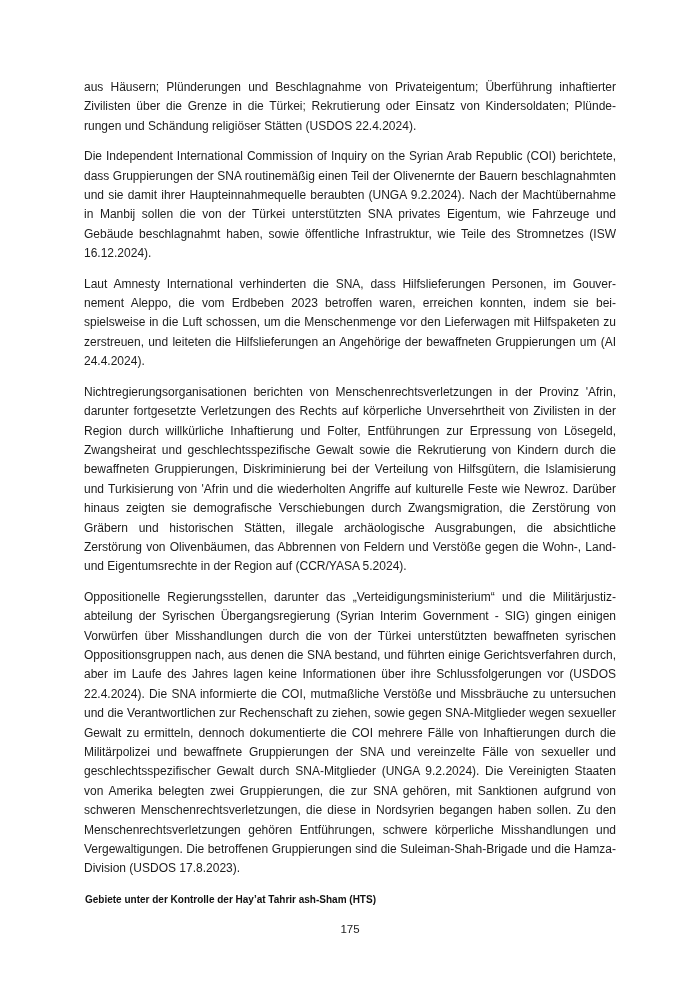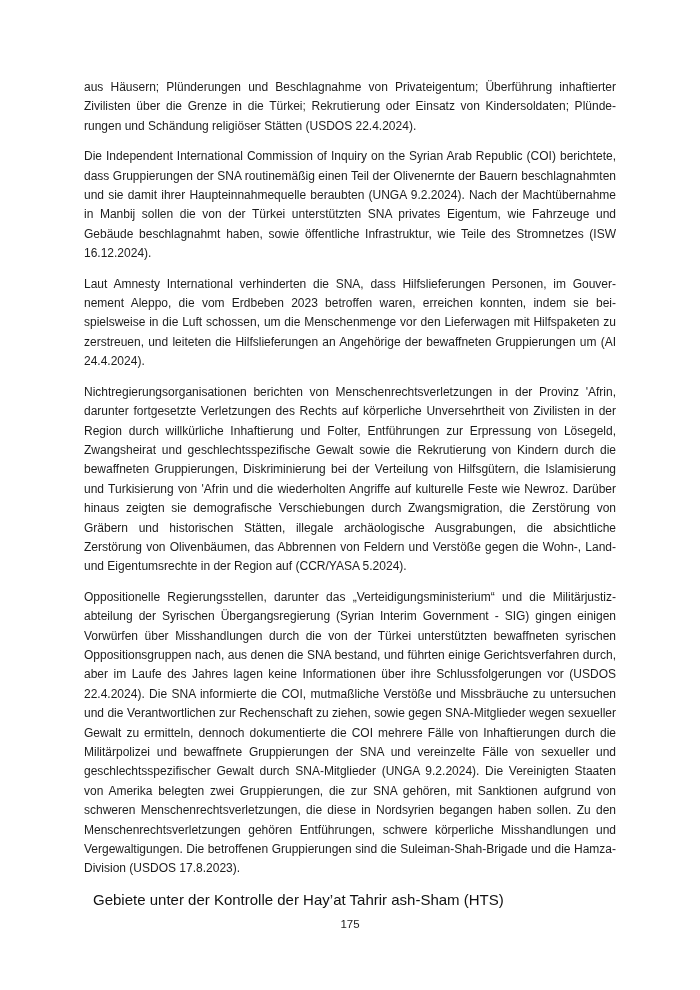--- a/index.html
+++ b/index.html
@@ -27,28 +27,28 @@
     hyphens: manual;
   }
   .cite {
     color: inherit;
     text-decoration-thickness: 1px;
     text-decoration-color: #3a3a3a;
     text-underline-offset: 2px;
     cursor: pointer;
   }
   .heading {
-    font-size: 15px;
-    font-weight: normal;
+    font-size: 10px;
+    font-weight: bold;
     line-height: 19.4px;
-    margin: 9px;
+    margin: 1px;
     color: #111111;
   }
   .pagenum {
-    margin-top: 8px;
+    margin-top: 14px;
     text-align: center;
     font-size: 11.5px;
     color: #222222;
   }
 </style>
 </head>
 <body>
 
 <main class="text-block">
   <div id="paragraphs">

